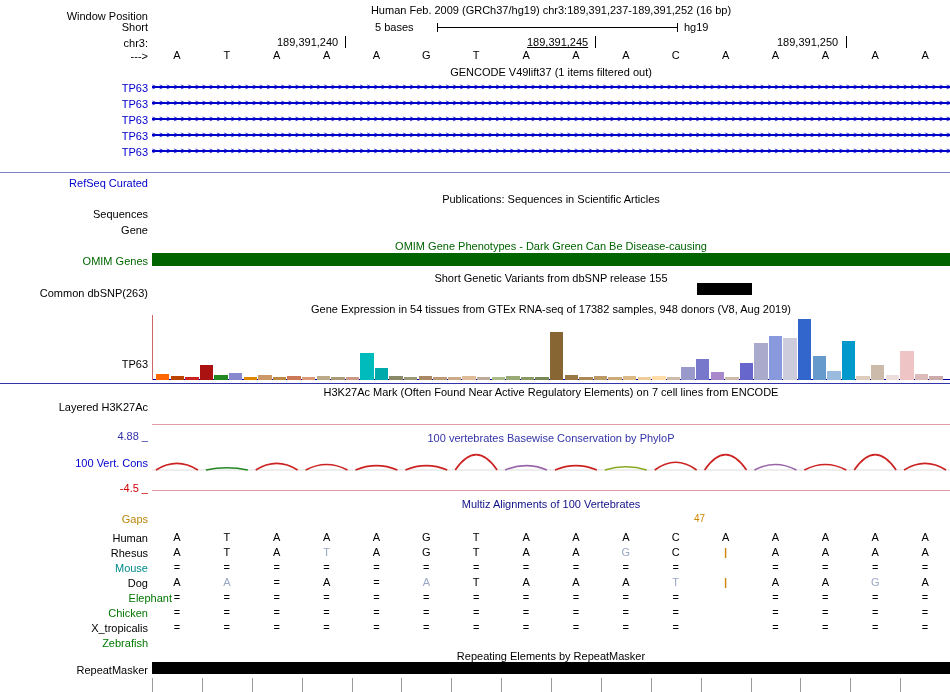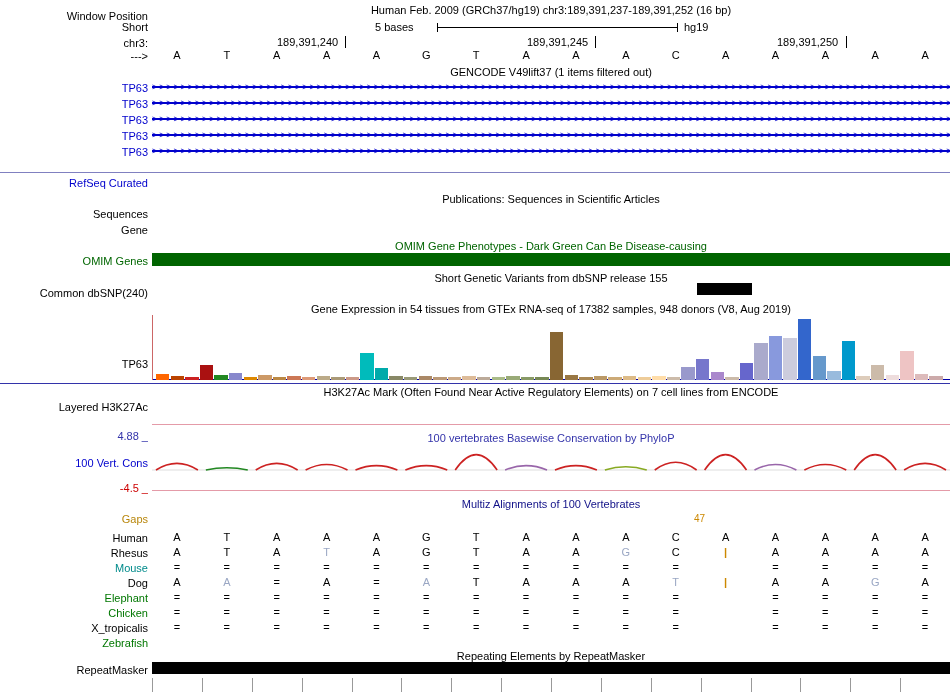--- a/index.html
+++ b/index.html
@@ -63,21 +63,21 @@
   <div class="lbl" style="top:21px;">Short</div>
   <div style="position:absolute;left:375px;top:21px;font-size:11px;">5 bases</div>
   <div class="scalebar" style="left:437px;top:27px;width:240px;"></div>
   <div class="scaleend" style="left:437px;top:23px;"></div>
   <div class="scaleend" style="left:677px;top:23px;"></div>
   <div style="position:absolute;left:684px;top:21px;font-size:11px;">hg19</div>
 
   <div class="lbl" style="top:37px;">chr3:</div>
   <div style="position:absolute;left:277px;top:36px;font-size:11px;">189,391,240</div>
   <div class="posmark" style="left:345px;top:36px;"></div>
-  <div style="position:absolute;left:527px;top:36px;font-size:11px;">189,391,245</div>
+  <div style="position:absolute;left:527px;top:36px;font-size:11px;text-decoration:underline;">189,391,245</div>
   <div class="posmark" style="left:595px;top:36px;"></div>
   <div style="position:absolute;left:777px;top:36px;font-size:11px;">189,391,250</div>
   <div class="posmark" style="left:846px;top:36px;"></div>
 
   <div class="lbl" style="top:50px;">---&gt;</div>
   <div class="baserow" id="seqrow" style="top:49px;">
       <div class="base" style="left: 14.9375px;">A</div>
       <div class="base" style="left: 64.8125px;">T</div>
       <div class="base" style="left: 114.688px;">A</div>
       <div class="base" style="left: 164.562px;">A</div>
@@ -127,21 +127,21 @@
 
   <div class="center-txt" style="top:193px;">Publications: Sequences in Scientific Articles</div>
   <div class="lbl" style="top:208px;">Sequences</div>
   <div class="lbl" style="top:224px;">Gene</div>
 
   <div class="center-txt" style="top:240px;color:#006400;">OMIM Gene Phenotypes - Dark Green Can Be Disease-causing</div>
   <div class="lbl dgreen" style="top:255px;">OMIM Genes</div>
   <div class="omimbar" style="top:253px;"></div>
 
   <div class="center-txt" style="top:272px;">Short Genetic Variants from dbSNP release 155</div>
-  <div class="lbl" style="top:287px;">Common dbSNP(240)</div>
+  <div class="lbl" style="top:287px;">Common dbSNP(263)</div>
   <div class="snpbox" style="left:697px;top:283px;width:55px;height:12px;"></div>
 
   <div class="center-txt" style="top:303px;">Gene Expression in 54 tissues from GTEx RNA-seq of 17382 samples, 948 donors (V8, Aug 2019)</div>
   <div class="lbl" style="top:358px;">TP63</div>
   <div class="gtex" id="gtexplot" style="top:315px;height:65px;">
     <div class="gtexbaseline"></div>
   <div class="gtexbar" style="left: 3px; width: 13.3926px; height: 6.3px; background: rgb(255, 102, 0);"></div>
       <div class="gtexbar" style="left: 17.5926px; width: 13.3926px; height: 4.2px; background: rgb(187, 68, 0);"></div>
       <div class="gtexbar" style="left: 32.1852px; width: 13.3926px; height: 3.15px; background: rgb(204, 34, 34);"></div>
       <div class="gtexbar" style="left: 46.7778px; width: 13.3926px; height: 14.7px; background: rgb(170, 17, 17);"></div>
@@ -228,21 +228,21 @@
   <div class="hr-pink" style="top:490px;"></div>
 
   <div class="center-txt" style="top:498px;color:#111188;">Multiz Alignments of 100 Vertebrates</div>
   <div class="lbl olive" style="top:513px;color:#b8860b;">Gaps</div>
   <div style="position:absolute;left:694px;top:513px;font-size:10px;color:#cc8800;">47</div>
 
   <div class="lbl" style="top:532px;">Human</div>
   <div class="lbl" style="top:547px;">Rhesus</div>
   <div class="lbl teal" style="top:562px;color:#008b8b;">Mouse</div>
   <div class="lbl" style="top:577px;">Dog</div>
-  <div class="lbl green" style="top:592px;">Elephant</div>
+  <div class="lbl green" style="top:592px;margin-left:24px;">Elephant</div>
   <div class="lbl green" style="top:607px;">Chicken</div>
   <div class="lbl" style="top:622px;">X_tropicalis</div>
   <div class="lbl green" style="top:637px;">Zebrafish</div>
 
   <div class="alignrow" id="align0" style="top:532px;">
       <div class="ac" style="left: 14.9375px;">A</div>
       <div class="ac" style="left: 64.8125px;">T</div>
       <div class="ac" style="left: 114.688px;">A</div>
       <div class="ac" style="left: 164.562px;">A</div>
       <div class="ac" style="left: 214.438px;">A</div>

